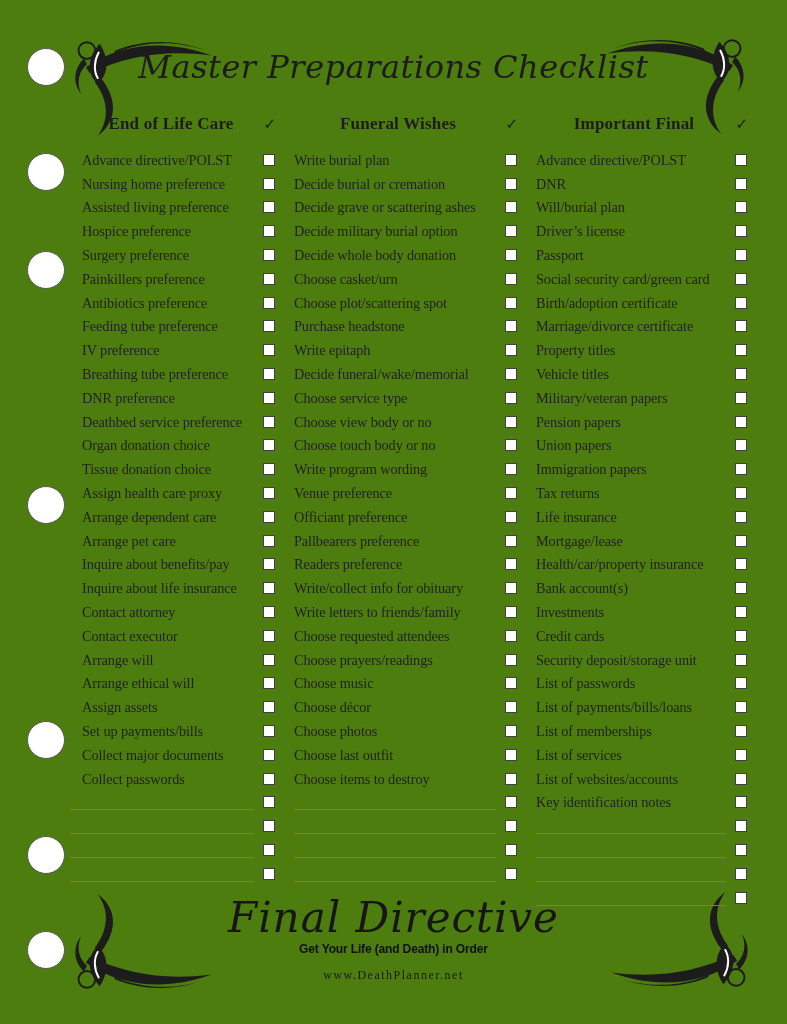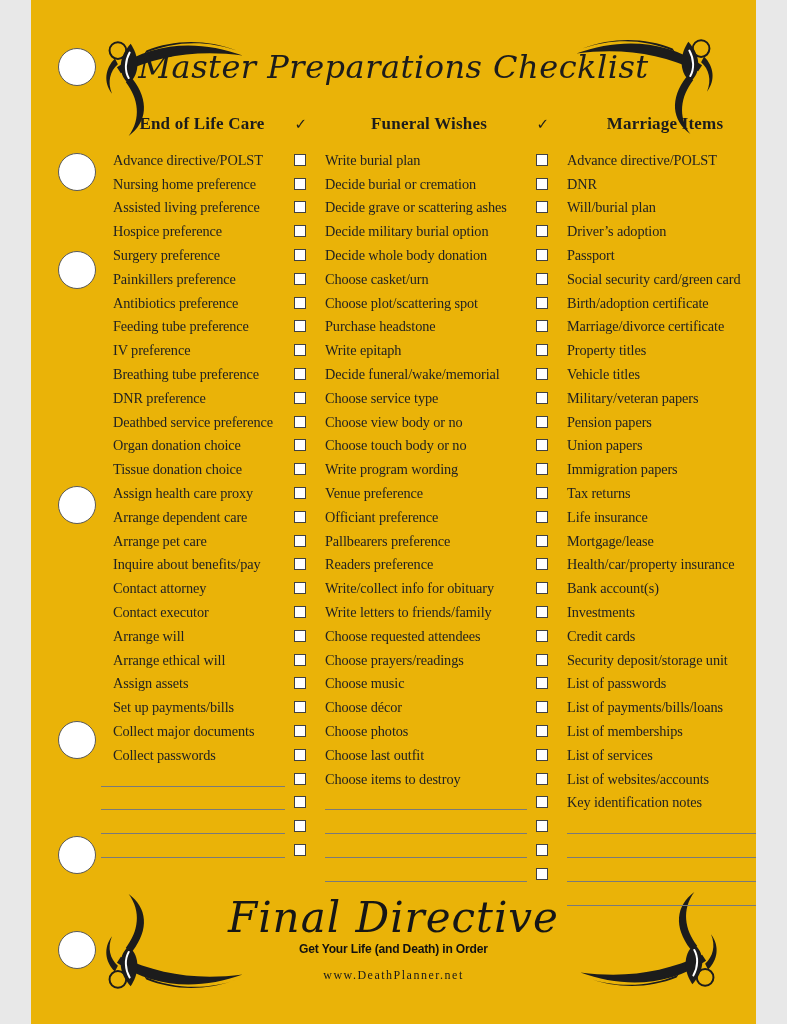--- a/index.html
+++ b/index.html
@@ -3,22 +3,22 @@
 <meta charset="utf-8">
 <style>
   :root{
     --ink:#1c1c1c;
     --line:#7a7a7a;
     --cb:#414141;
     --circle:#5a5a5a;
   }
   html,body{margin:0;padding:0;background:#e8e8e8;}
   #page{
-    position:relative;width:725px;height:1024px;margin:0 auto;
-    background:#eab308;overflow:hidden;
+    position:relative;width:787px;height:1024px;margin:0 auto;
+    background:#4d7c0f;overflow:hidden;
     font-family:"Liberation Serif",serif;color:var(--ink);
   }
   
   .flourish{position:absolute;width:158px;height:108px;}
   .flourish.tl{left:56px;top:28px;}
   .flourish.tr{right:24px;top:26px;transform:scaleX(-1);}
   .flourish.bl{left:56px;top:894px;transform:scaleY(-1);}
   .flourish.br{right:20px;top:892px;transform:scale(-1,-1);}
   
   .hole{
@@ -189,20 +189,24 @@
             </div>
             <div class="row">
               <span class="lbl">Arrange pet care</span>
               <span class="cb"></span>
             </div>
             <div class="row">
               <span class="lbl">Inquire about benefits/pay</span>
               <span class="cb"></span>
             </div>
             <div class="row">
+              <span class="lbl">Inquire about life insurance</span>
+              <span class="cb"></span>
+            </div>
+            <div class="row">
               <span class="lbl">Contact attorney</span>
               <span class="cb"></span>
             </div>
             <div class="row">
               <span class="lbl">Contact executor</span>
               <span class="cb"></span>
             </div>
             <div class="row">
               <span class="lbl">Arrange will</span>
               <span class="cb"></span>
@@ -372,38 +376,38 @@
               <span class="cb"></span>
             </div>
             <div class="row blank">
               <span class="wline"></span>
               <span class="cb"></span>
             </div>
           </div>
       </div>
       <div class="col col3">
         <div class="colhead">
-          <span class="hlabel">Marriage Items</span>
+          <span class="hlabel">Important Final</span>
           <span class="hcheck">✓</span>
         </div>
         <div class="rows">
             <div class="row">
               <span class="lbl">Advance directive/POLST</span>
               <span class="cb"></span>
             </div>
             <div class="row">
               <span class="lbl">DNR</span>
               <span class="cb"></span>
             </div>
             <div class="row">
               <span class="lbl">Will/burial plan</span>
               <span class="cb"></span>
             </div>
             <div class="row">
-              <span class="lbl">Driver’s adoption</span>
+              <span class="lbl">Driver’s license</span>
               <span class="cb"></span>
             </div>
             <div class="row">
               <span class="lbl">Passport</span>
               <span class="cb"></span>
             </div>
             <div class="row">
               <span class="lbl">Social security card/green card</span>
               <span class="cb"></span>
             </div>

